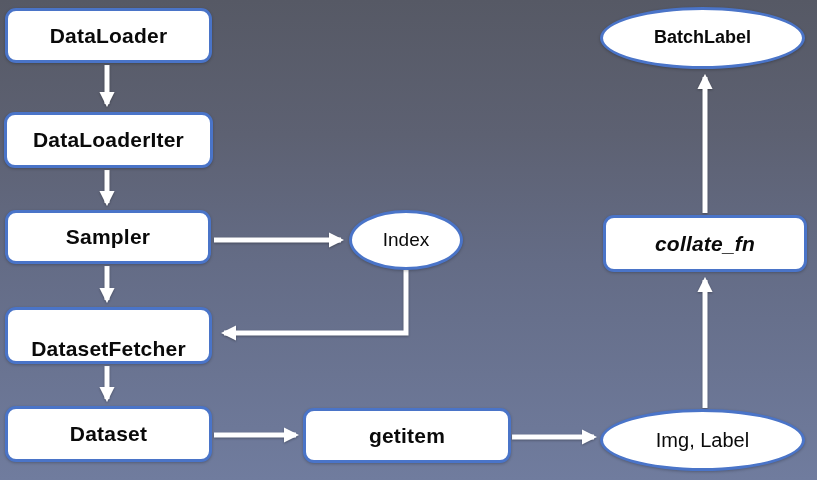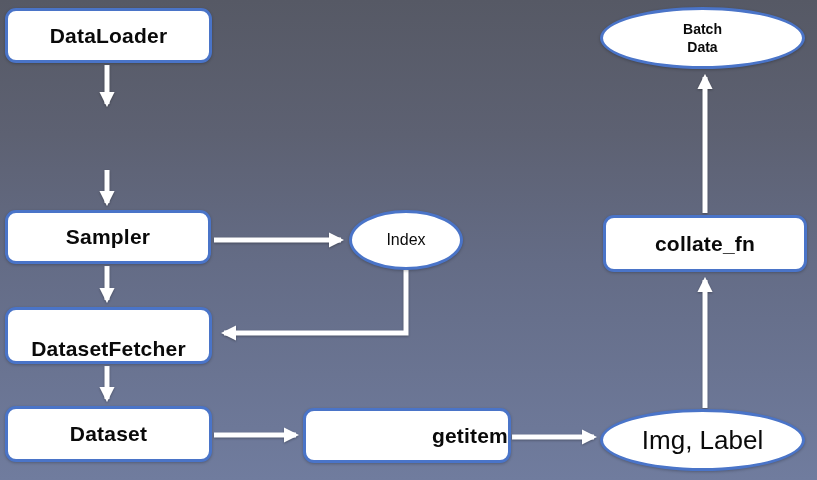--- a/index.html
+++ b/index.html
@@ -42,26 +42,26 @@
   }
   .ellipse {
     border-radius: 50%;
     font-weight: 400;
   }
   #n-dataloader     { left: 5px;   top: 8px;   width: 207px; height: 55px; }
   #n-dataloaderiter { left: 4px;   top: 112px; width: 209px; height: 56px; }
   #n-sampler        { left: 5px;   top: 210px; width: 206px; height: 54px; }
   #n-datasetfetcher { left: 5px;   top: 307px; width: 207px; height: 57px; align-items: flex-end; }
   #n-dataset        { left: 5px;   top: 406px; width: 207px; height: 56px; text-align: center; }
-  #n-getitem        { left: 303px; top: 408px; width: 208px; height: 55px; justify-content: flex-end; }
-  #n-collatefn      { left: 603px; top: 215px; width: 204px; height: 57px; }
-  #n-index          { left: 349px; top: 210px; width: 114px; height: 60px; font-size: 16px; }
-  #n-imglabel       { left: 600px; top: 409px; width: 205px; height: 62px; font-size: 26px; text-align: center; }
+  #n-getitem        { left: 303px; top: 408px; width: 208px; height: 55px; }
+  #n-collatefn      { left: 603px; top: 215px; width: 204px; height: 57px; font-style: italic; }
+  #n-index          { left: 349px; top: 210px; width: 114px; height: 60px; font-size: 19px; }
+  #n-imglabel       { left: 600px; top: 409px; width: 205px; height: 62px; font-size: 20px; text-align: center; }
   #n-batchdata      { left: 600px; top: 7px;   width: 205px; height: 62px;
-                      font-size: 14px; font-weight: 600; flex-direction: column; line-height: 1.3; }
+                      font-size: 18px; font-weight: 600; flex-direction: row; line-height: 1.3; }
 </style>
 </head>
 <body>
 
 <div class="canvas">
 
   <svg class="edges" viewBox="0 0 817 480" xmlns="http://www.w3.org/2000/svg">
     <defs>
       <marker id="ah" viewBox="0 0 10 10" refX="8" refY="5" markerUnits="strokeWidth" markerWidth="3.1" markerHeight="3.1" orient="auto">
         <path d="M0,0 L10,5 L0,10 z" fill="#ffffff"></path>
@@ -76,20 +76,23 @@
     <path d="M214,435 L296,435" stroke="#ffffff" stroke-width="5" fill="none" marker-end="url(#ah)"></path>
     <path d="M512,437 L594,437" stroke="#ffffff" stroke-width="5" fill="none" marker-end="url(#ah)"></path>
     <path d="M705,408 L705,280" stroke="#ffffff" stroke-width="5" fill="none" marker-end="url(#ah)"></path>
     <path d="M705,213 L705,77" stroke="#ffffff" stroke-width="5" fill="none" marker-end="url(#ah)"></path>
   </svg>
 
   <div class="node rect" id="n-dataloader">
     <span>DataLoader</span>
   </div>
 
+  <div class="node rect" id="n-dataloaderiter">
+    <span>DataLoaderIter</span>
+  </div>
 
   <div class="node rect" id="n-sampler">
     <span>Sampler</span>
   </div>
 
   <div class="node ellipse" id="n-index">
     <span>Index</span>
   </div>
 
   <div class="node rect" id="n-datasetfetcher">
@@ -107,16 +110,16 @@
   <div class="node ellipse" id="n-imglabel">
     <span>Img, Label</span>
   </div>
 
   <div class="node rect" id="n-collatefn">
     <span>collate_fn</span>
   </div>
 
   <div class="node ellipse" id="n-batchdata">
     <span>Batch</span>
-    <span>Data</span>
+    <span>Label</span>
   </div>
 
 </div>
 
 </body></html>

